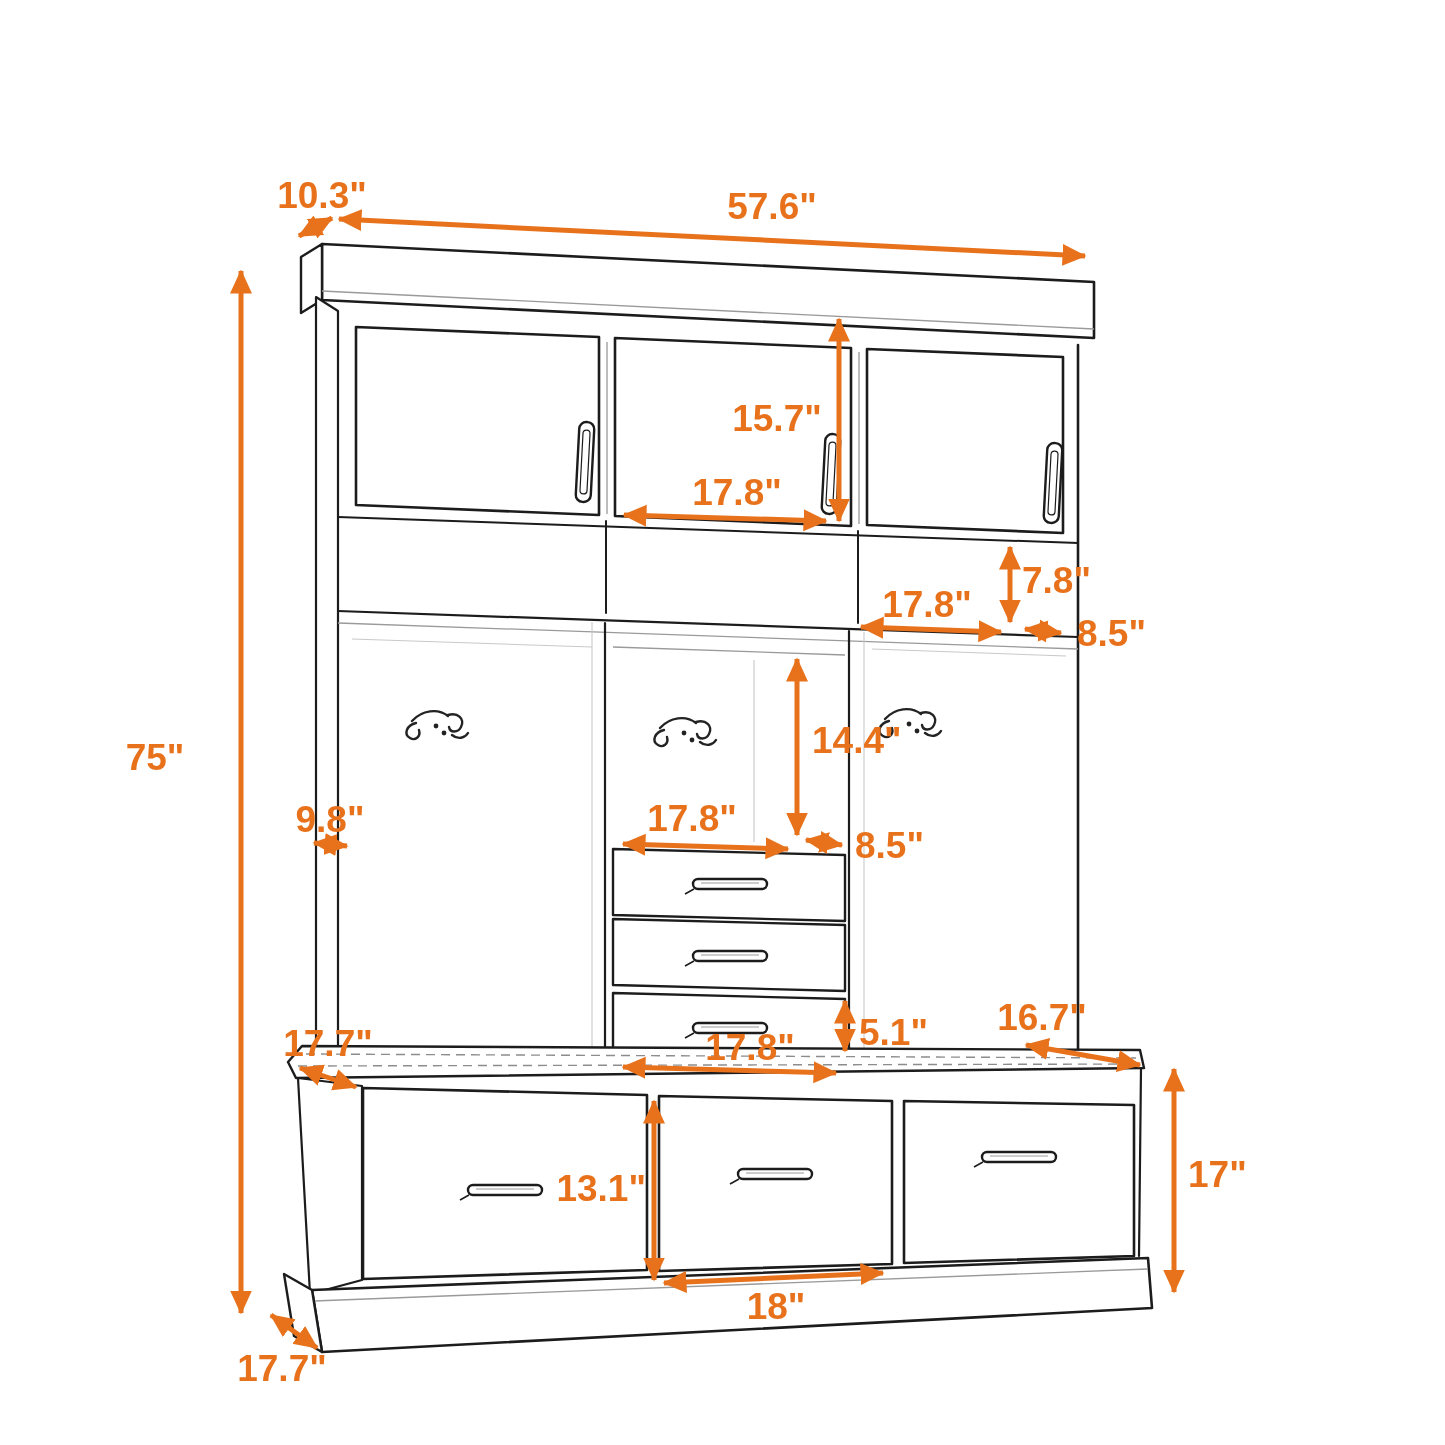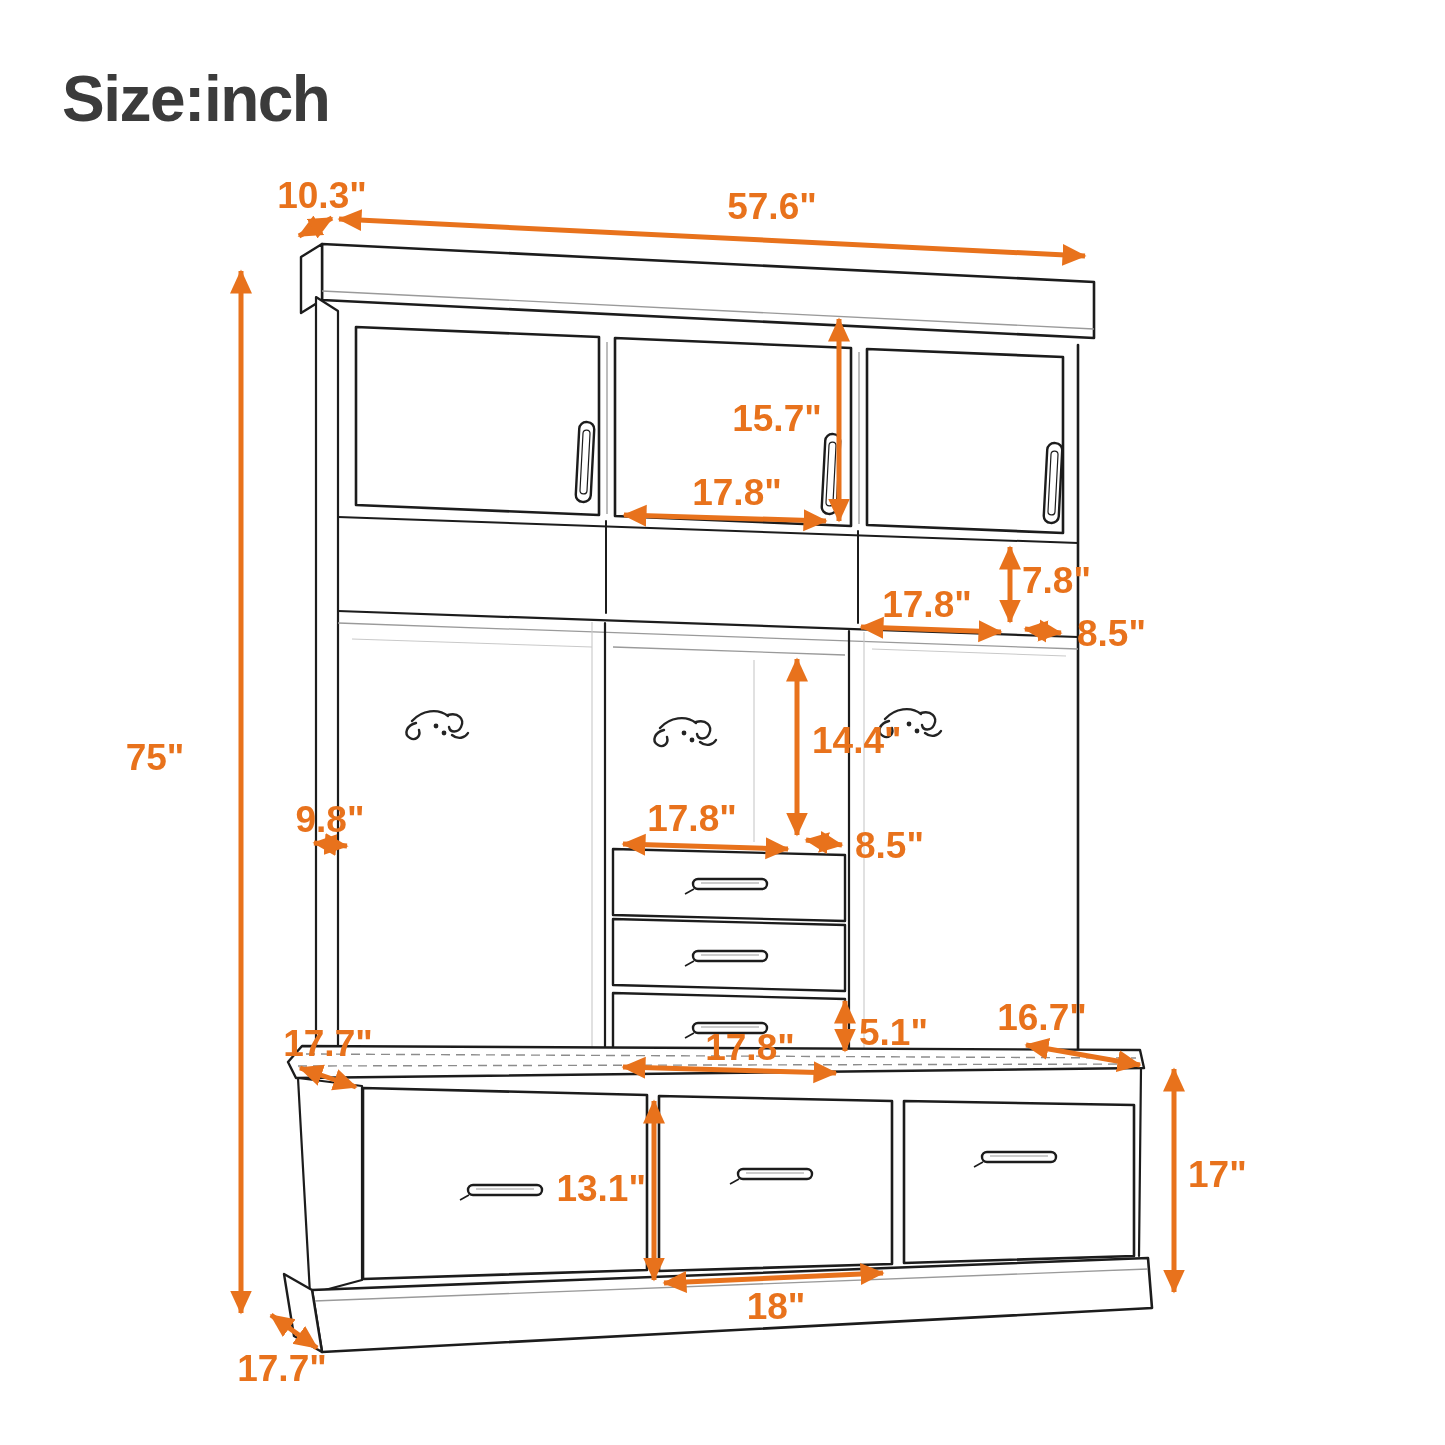--- a/index.html
+++ b/index.html
@@ -16,21 +16,20 @@
   .dim{stroke:#E8721C;stroke-width:5;fill:none;}
   .dim-label{font:700 37px "Liberation Sans",sans-serif;fill:#E8721C;}
   .hw{fill:#ffffff;stroke:#1c1c1c;stroke-width:2.4;}
   .hook{stroke:#232323;stroke-width:2.4;fill:none;stroke-linecap:round;}
 </style>
 </head>
 <body>
 
 <div class="canvas">
 
-  <div class="title">Size:inch</div>
 
   <svg width="1445" height="1445" viewBox="0 0 1445 1445">
 
     <defs>
       <marker id="ah" viewBox="0 0 10 10" refX="9" refY="5" markerWidth="5" markerHeight="5" orient="auto-start-reverse">
         <path d="M0,0.6 L9.6,5 L0,9.4 Z" fill="#E8721C"></path>
       </marker>
 
       <g id="vhandle">
         <rect x="-7.5" y="-40" width="15" height="80" rx="7" class="hw"></rect>

